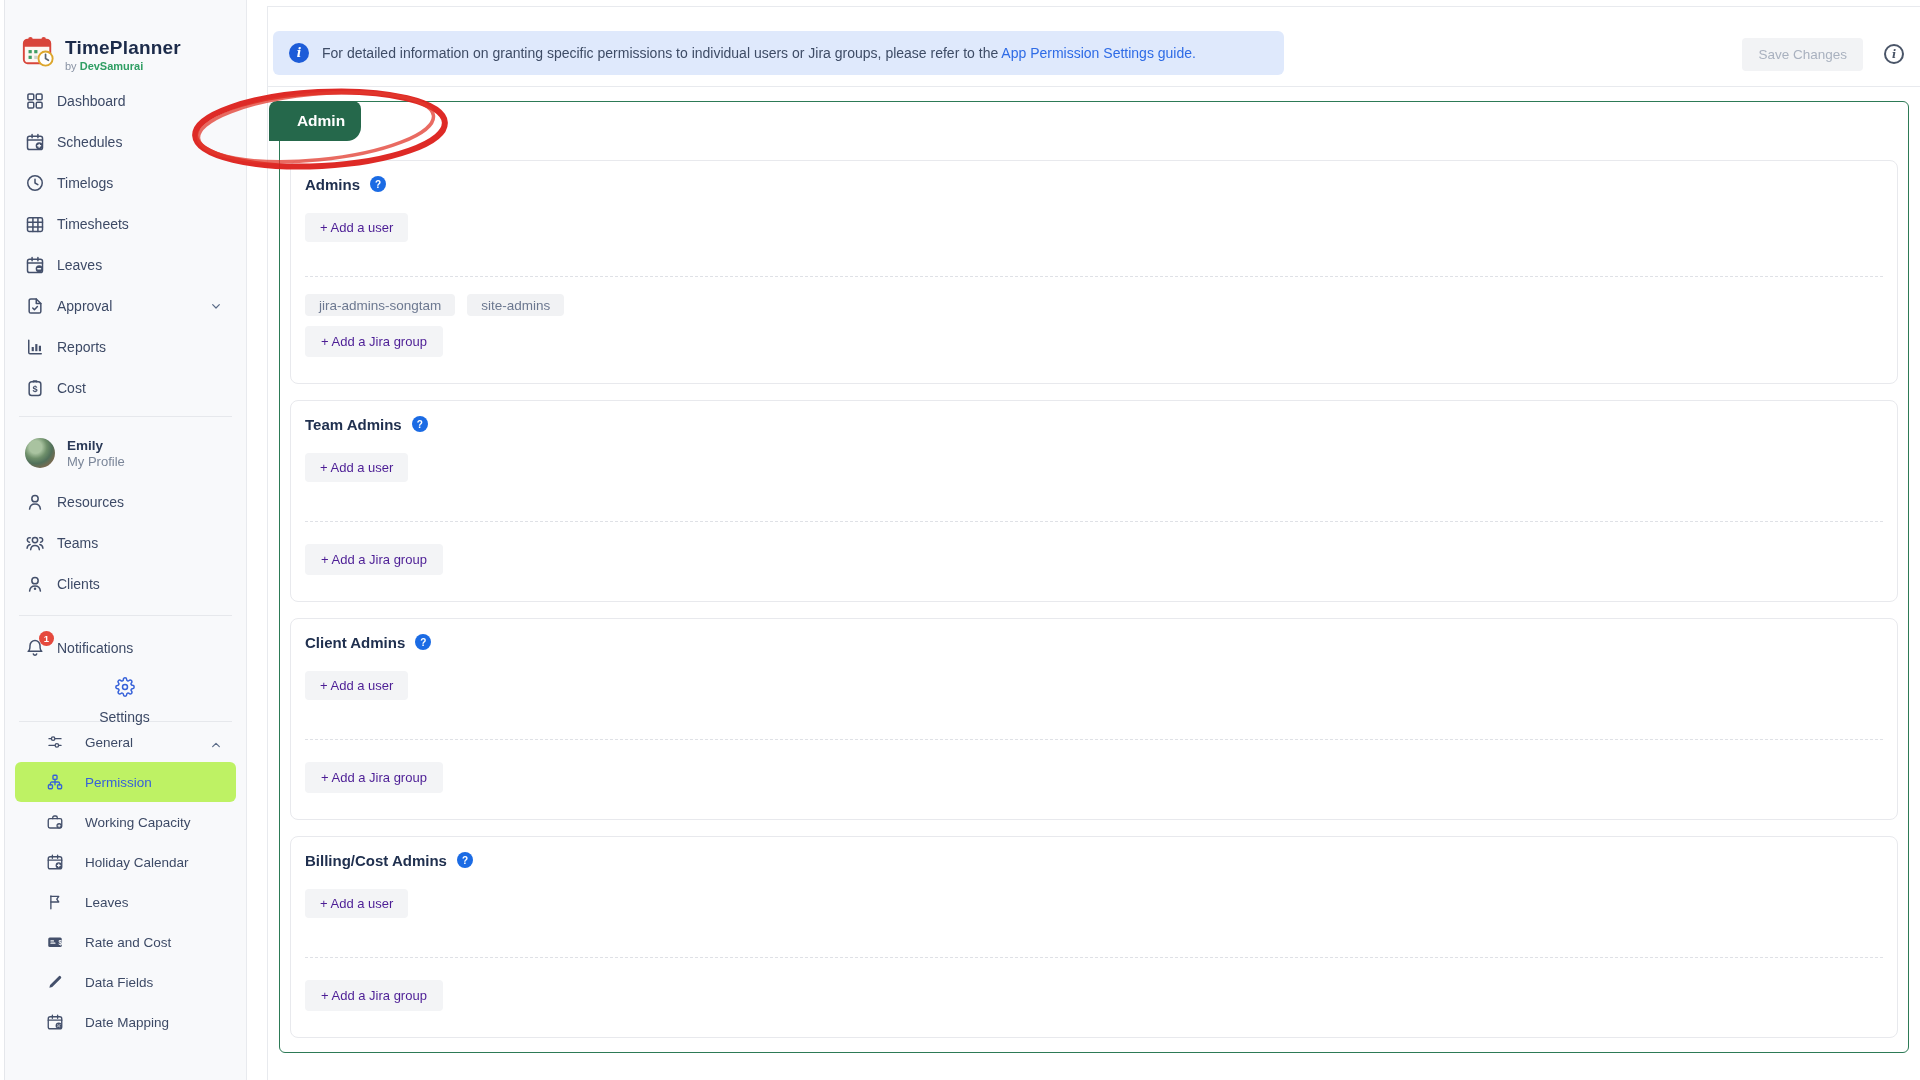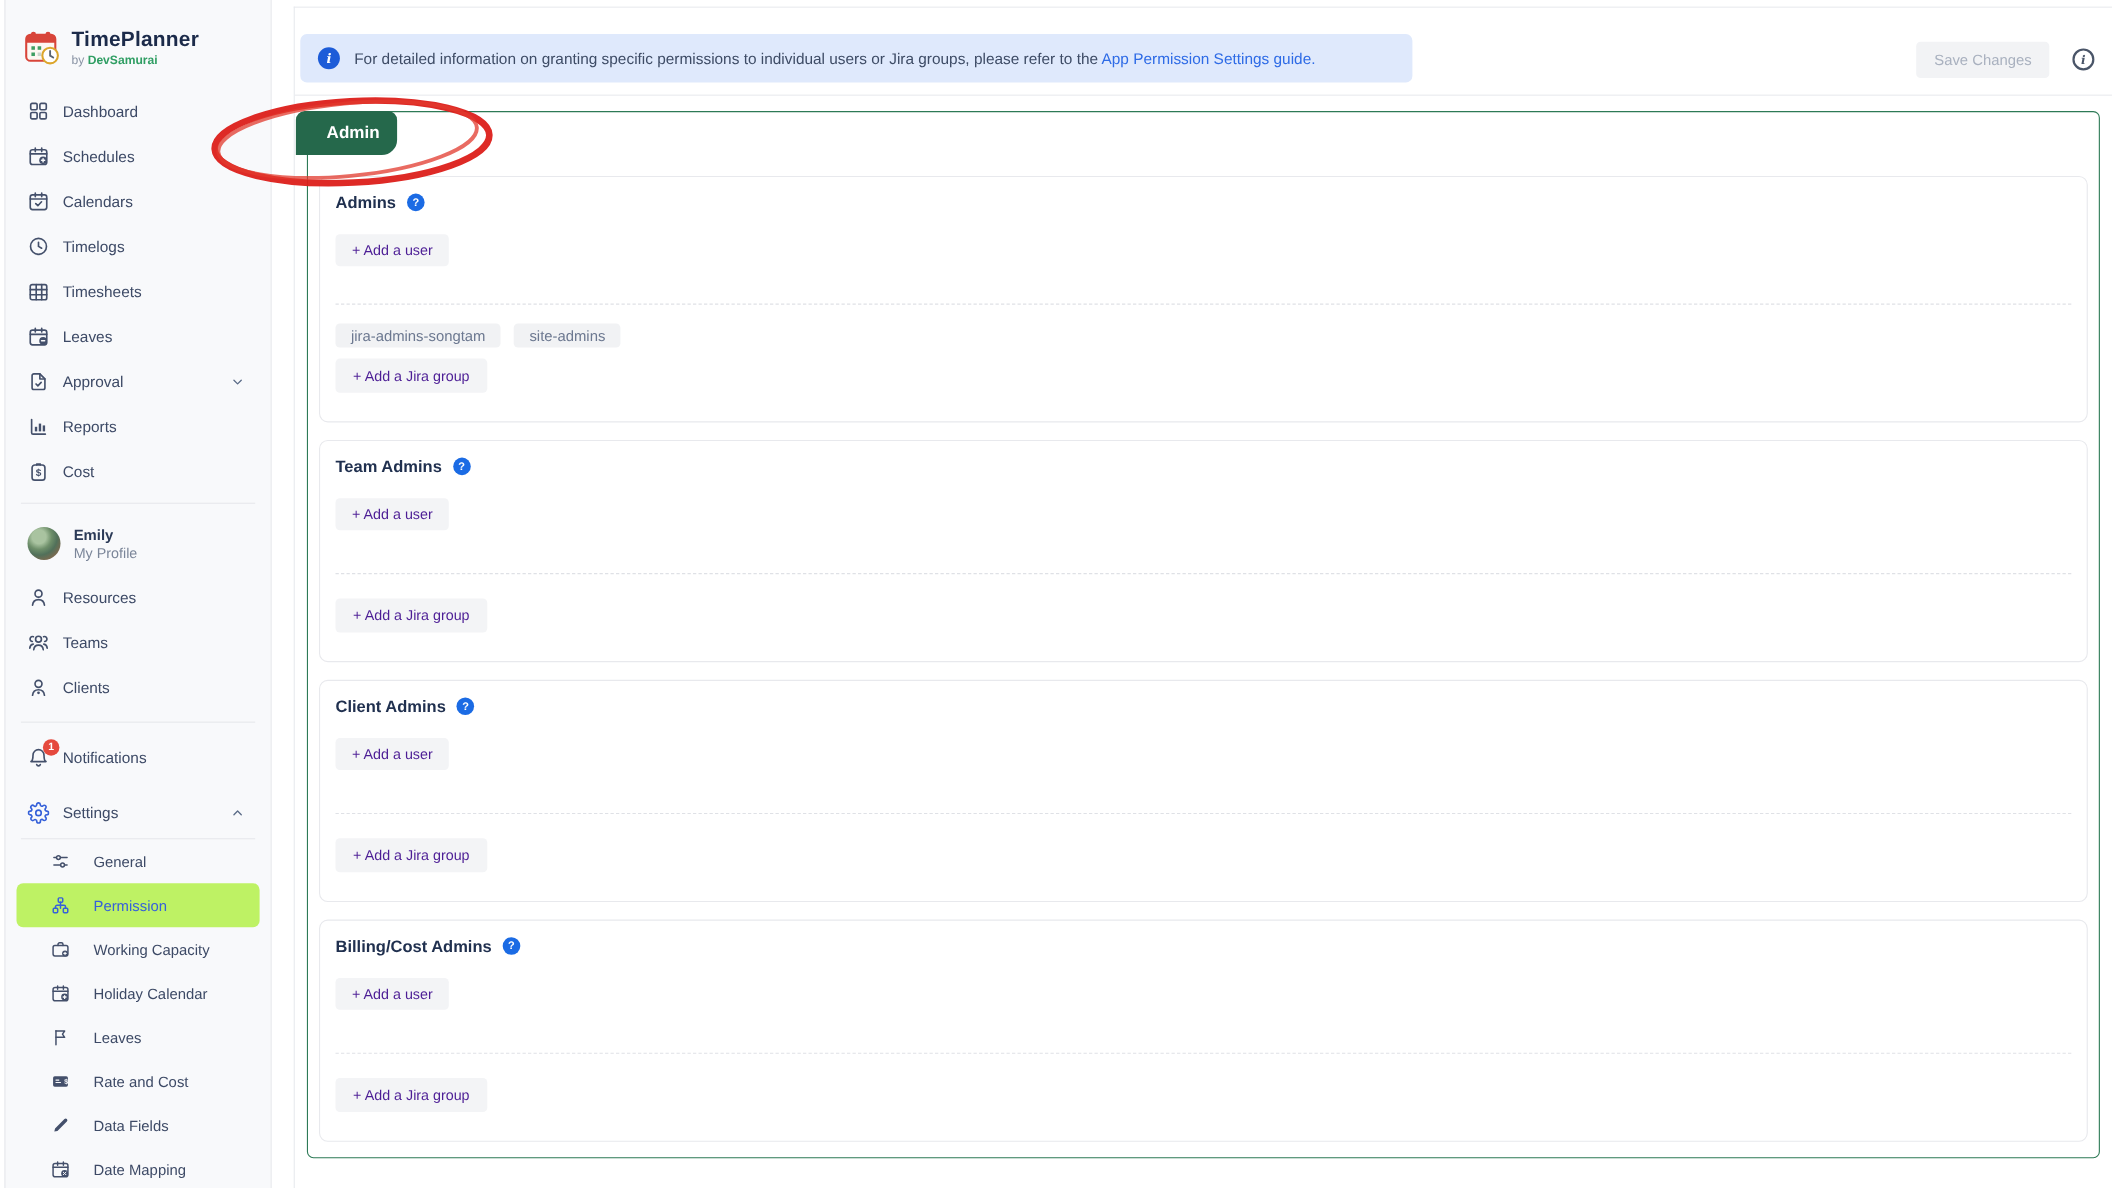--- a/index.html
+++ b/index.html
@@ -3,33 +3,33 @@
 <meta charset="utf-8">
 <style>
   * { margin:0; padding:0; box-sizing:border-box; }
   html,body { width:1920px; height:1080px; background:#fff;
     font-family:"Liberation Sans","DejaVu Sans",sans-serif; color:#42526e; }
   .screen { position:relative; width:1920px; height:1080px; overflow:hidden; background:#fff; }
 
   
   .sidebar { position:absolute; left:4px; top:0; bottom:0; width:243px;
     background:#f8f9fb; border-left:1px solid #e5e7eb; border-right:1px solid #e8eaee; overflow:hidden; }
-  .logo-row { display:flex; align-items:flex-start; gap:10px; margin:26px 0 0 16px; height:46px; }
+  .logo-row { display:flex; align-items:flex-end; gap:10px; margin:26px 0 0 16px; height:46px; }
   .app-name { font-size:19px; font-weight:bold; color:#1c2b4a; letter-spacing:.2px; }
   .app-byline { font-size:11px; color:#8993a4; margin-top:1px; }
   .app-byline b { color:var(--brand-green,#2f9e63); }
   .nav { display:block; }
   #nav-main { margin-top:8px; }
   .nav-item { display:flex; align-items:center; gap:12px; height:41px; margin:0 10px;
     padding:0 12px 0 10px; border-radius:6px; font-size:14px; color:#3d4a66; cursor:pointer; }
   .sub-item { height:40px; padding-left:30px; gap:20px; font-size:13.5px; }
   .sub-item .icon-wrap svg { width:18px; height:18px; }
   .nav-item.active { background:#bef264; color:var(--accent-blue,#3661d9); }
   .nav-item.active .icon-wrap { color:var(--accent-blue,#3661d9); }
-  .nav-item.settings { margin-top:9px; }
+  .nav-item.settings { margin-top:9px;flex-direction:column; }
   .icon-wrap { position:relative; display:inline-flex; width:20px; height:20px;
     align-items:center; justify-content:center; color:#44506b; flex:0 0 auto; }
   .icon-wrap.accent { color:var(--accent-blue,#3661d9); }
   .icon-wrap svg { width:20px; height:20px; }
   .badge { position:absolute; top:-7px; right:-9px; min-width:15px; height:15px; border-radius:8px;
     background:var(--badge-red,#e5493d); color:#fff; font-size:9.5px; font-weight:bold;
     display:flex; align-items:center; justify-content:center; padding:0 3px; }
   .chev { margin-left:auto; display:inline-flex; color:#5a6b87; }
   .chev svg { width:16px; height:16px; }
   .divider { height:1px; background:#e6e8ec; margin:8px 14px; }
@@ -125,30 +125,20 @@
         <div class="nav-item">
           <span class="icon-wrap">
             <svg viewBox="0 0 24 24" fill="none" stroke="currentColor" stroke-width="1.8" stroke-linecap="round" stroke-linejoin="round">
               <rect x="3" y="5" width="18" height="16" rx="2.5"></rect>
               <path d="M3 9.5h18M8.5 3v4M15.5 3v4"></path>
               <circle cx="17" cy="16.5" r="4.2" fill="currentColor" stroke="none"></circle>
               <path d="M17 14.8v3.4M15.3 16.5h3.4" stroke="#f8f9fb" stroke-width="1.6"></path>
             </svg>
           </span>
           <span class="nav-label">Schedules</span>
-        </div>
-        <div class="nav-item">
-          <span class="icon-wrap">
-            <svg viewBox="0 0 24 24" fill="none" stroke="currentColor" stroke-width="1.8" stroke-linecap="round" stroke-linejoin="round">
-              <rect x="3" y="5" width="18" height="16" rx="2.5"></rect>
-              <path d="M3 9.5h18M8.5 3v4M15.5 3v4"></path>
-              <path d="M9 14.5l2.3 2.3 4-4.3"></path>
-            </svg>
-          </span>
-          <span class="nav-label">Calendars</span>
         </div>
         <div class="nav-item">
           <span class="icon-wrap">
             <svg viewBox="0 0 24 24" fill="none" stroke="currentColor" stroke-width="1.8" stroke-linecap="round" stroke-linejoin="round">
               <circle cx="12" cy="12" r="8.7"></circle>
               <path d="M12 7.5V12l3.4 2"></path>
             </svg>
           </span>
           <span class="nav-label">Timelogs</span>
         </div>

